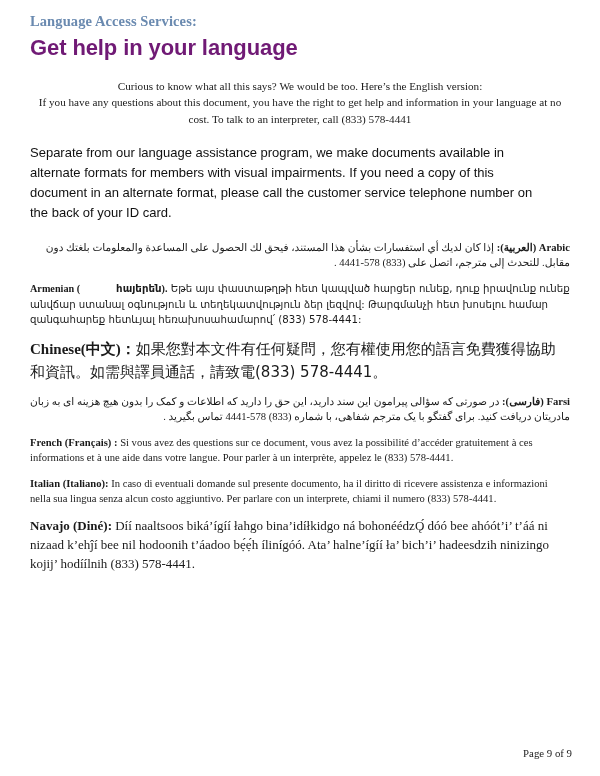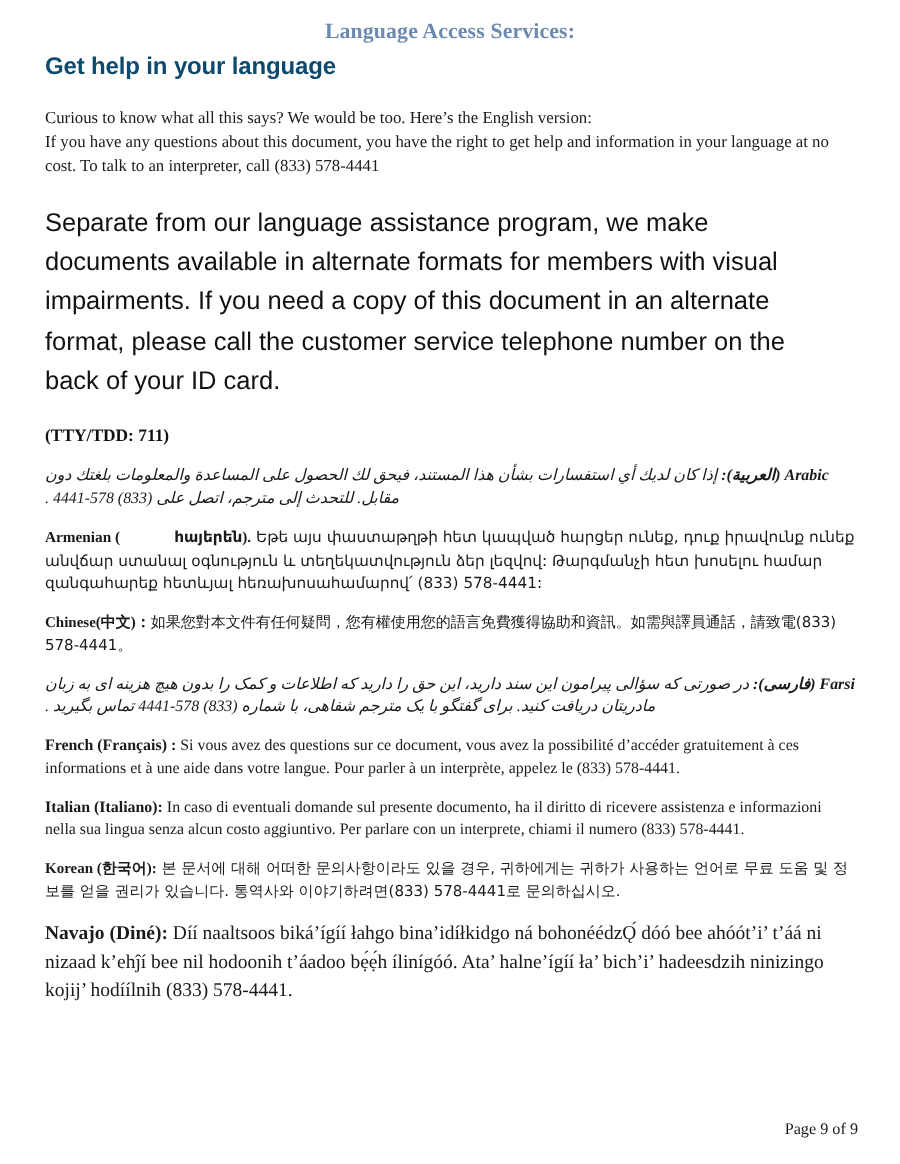--- a/index.html
+++ b/index.html
@@ -25,46 +25,46 @@
 
   
   .eyebrow {
     font-family: "Liberation Serif", serif;
     font-size: 14.5px;
     font-weight: 700;
     color: #6a8ab0;
     letter-spacing: 0.1px;
     line-height: 1.15;
     margin: 0 0 5px 0;
-    text-align: center;
   }
   .headline {
     font-family: "Liberation Sans", sans-serif;
-    font-size: 16px;
+    font-size: 22px;
     font-weight: 700;
-    color: #0c4a6e;
+    color: #701a75;
     letter-spacing: -0.1px;
     line-height: 1.2;
     margin: 0 0 17px 0;
   }
 
   
   .intro {
     font-family: "Liberation Serif", serif;
     font-size: 11.2px;
     line-height: 1.45;
     color: #1a1a1a;
     margin: 0 0 16px 0;
+    text-align: center;
   }
   .intro p { margin: 0; }
 
   
   .alt-formats {
     font-family: "Liberation Sans", sans-serif;
-    font-size: 17px;
+    font-size: 13px;
     line-height: 1.55;
     color: #111111;
     margin: 0 0 17px 0;
     width: 505px;
   }
 
   .tty {
     font-family: "Liberation Serif", serif;
     font-size: 11.6px;
     font-weight: 700;
@@ -78,26 +78,26 @@
     font-family: "Liberation Serif", serif;
     font-size: 10.6px;
     line-height: 1.42;
     color: #1a1a1a;
     margin: 0 0 11px 0;
     text-align: left;
   }
   .lang .label { font-weight: 700; }
   .lang.rtl {
     direction: rtl;
+    text-align: right;
     unicode-bidi: isolate;
-    font-style: italic;
   }
   .lang.cjk {
     font-family: "DejaVu Sans", sans-serif;
-    font-size: 10px;
+    font-size: 15px;
     line-height: 1.5;
   }
   .lang.cjk .label {
     font-family: "Liberation Serif", serif;
     font-weight: 700;
   }
   .lang.arm {
     font-family: "DejaVu Sans", sans-serif;
     font-size: 10.2px;
     line-height: 1.5;
@@ -134,21 +134,20 @@
 
     <h1 class="headline">Get help in your language</h1>
 
     <div class="intro">
       <p>Curious to know what all this says? We would be too. Here’s the English version:</p>
       <p>If you have any questions about this document, you have the right to get help and information in your language at no cost. To talk to an interpreter, call (833) 578-4441</p>
     </div>
 
     <p class="alt-formats">Separate from our language assistance program, we make documents available in alternate formats for members with visual impairments. If you need a copy of this document in an alternate format, please call the customer service telephone number on the back of your ID card.</p>
 
-    <p class="tty">(TTY/TDD: 711)</p>
 
     <div class="lang-list">
 
       <p class="lang rtl wide">
         <span class="label">Arabic (العربية):</span>
         <span>إذا كان لديك أي استفسارات بشأن هذا المستند، فيحق لك الحصول على المساعدة والمعلومات بلغتك دون مقابل. للتحدث إلى مترجم، اتصل على (833) 578-4441 .</span>
       </p>
 
       <p class="lang arm wide">
         <span class="label"><span>Armenian (</span><span class="native">հայերեն</span><span>).</span></span>
@@ -169,24 +168,20 @@
         <span>Si vous avez des questions sur ce document, vous avez la possibilité d’accéder gratuitement à ces informations et à une aide dans votre langue. Pour parler à un interprète, appelez le (833) 578-4441.</span>
       </p>
 
 
       <p class="lang wide">
         <span class="label">Italian (Italiano):</span>
         <span>In caso di eventuali domande sul presente documento, ha il diritto di ricevere assistenza e informazioni nella sua lingua senza alcun costo aggiuntivo. Per parlare con un interprete, chiami il numero (833) 578-4441.</span>
       </p>
 
 
-      <p class="lang cjk wide">
-        <span class="label">Korean (한국어):</span>
-        <span>본 문서에 대해 어떠한 문의사항이라도 있을 경우, 귀하에게는 귀하가 사용하는 언어로 무료 도움 및 정보를 얻을 권리가 있습니다. 통역사와 이야기하려면(833) 578-4441로 문의하십시오.</span>
-      </p>
 
       <p class="lang navajo wide">
         <span class="label">Navajo (Diné):</span>
         <span>Díí naaltsoos biká’ígíí łahgo bina’idíłkidgo ná bohonéédzǪ́ dóó bee ahóót’i’ t’áá ni nizaad k’ehĵí bee nil hodoonih t’áadoo bẹ́ẹ́h ílinígóó. Ata’ halne’ígíí ła’ bich’i’ hadeesdzih ninizingo kojĳ’ hodíílnih (833) 578-4441.</span>
       </p>
 
     </div>
   </div>
 
   <div class="footer">Page 9 of 9</div>

